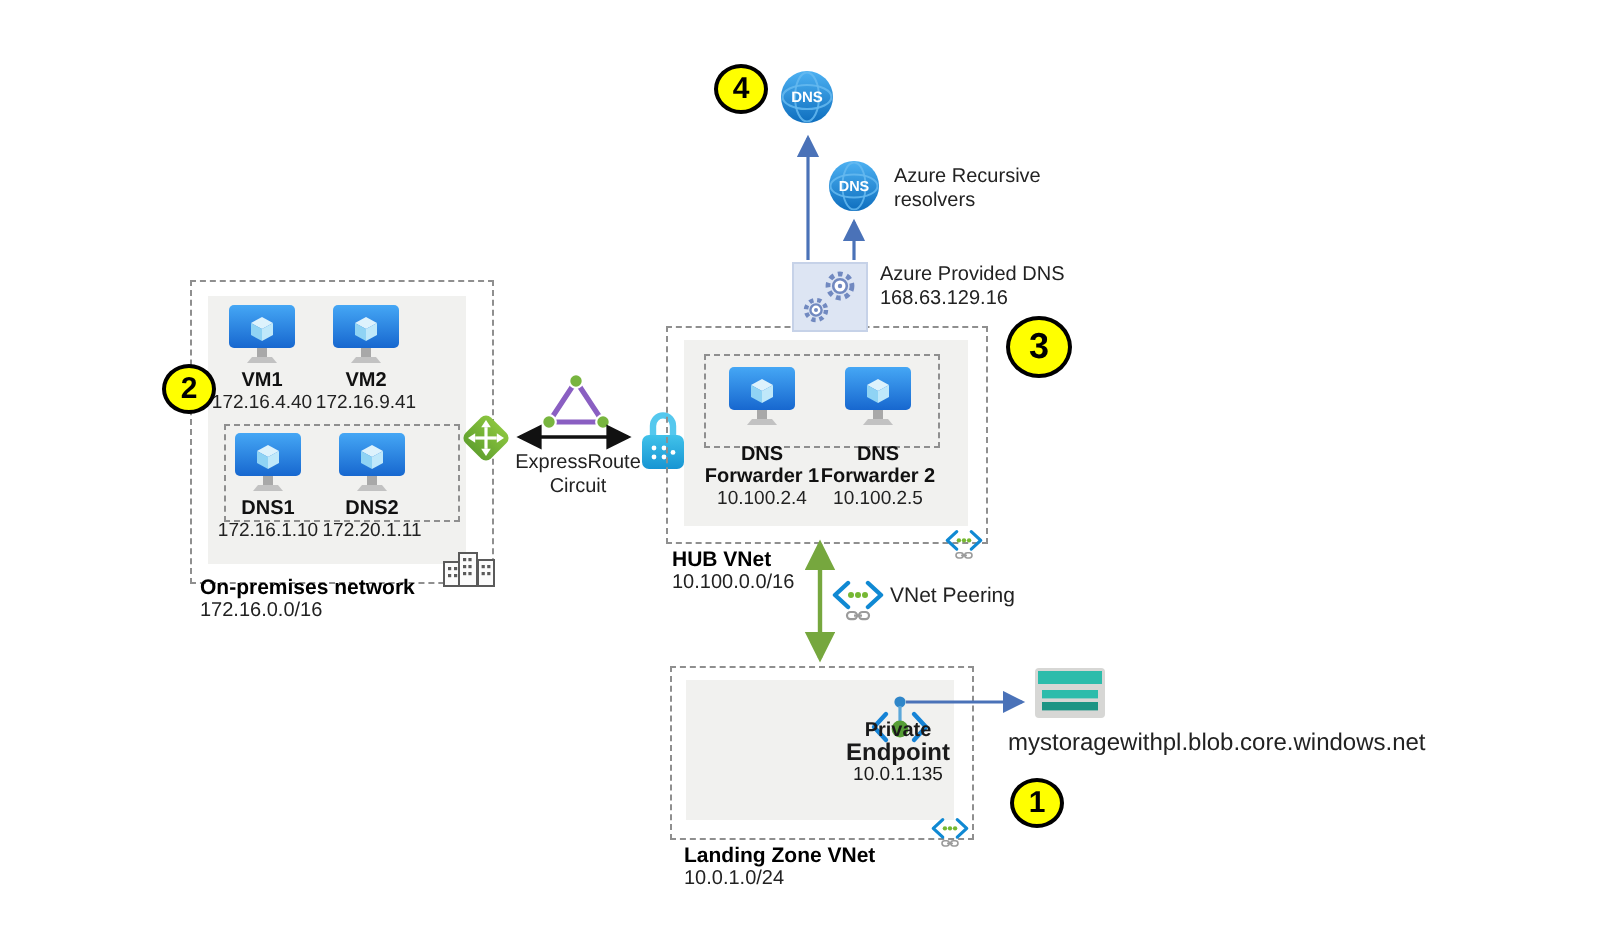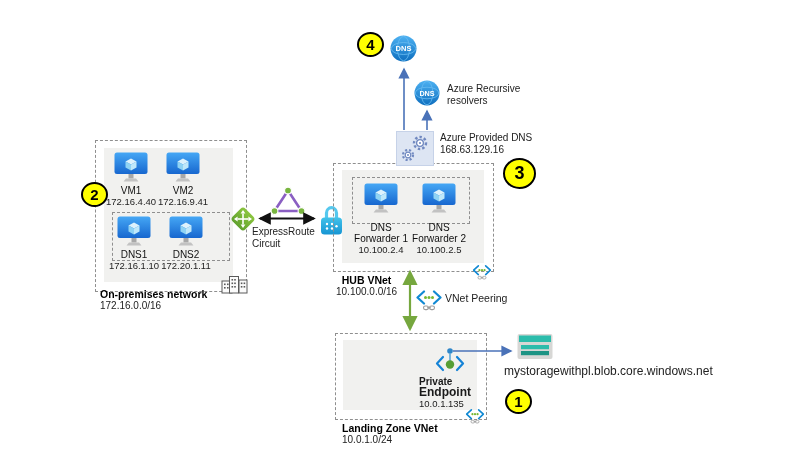--- a/index.html
+++ b/index.html
@@ -2,34 +2,34 @@
 <html><head>
 <meta charset="utf-8">
 <style>
   html,body{margin:0;padding:0;background:#fff;}
   .canvas{position:relative;width:800px;height:470px;background:#fff;overflow:hidden;
           font-family:"Liberation Sans", sans-serif;color:#1a1a1a;}
   .abs{position:absolute;}
   .dashed-box{position:absolute;border:1px dashed #8f8f8f;background:transparent;}
   .panel{position:absolute;background:#f1f1ef;}
   .node{position:absolute;display:flex;flex-direction:column;align-items:center;text-align:center;}
-  .node .nm{font-weight:normal;font-size:10px;line-height:11px;color:#111;white-space:nowrap;}
+  .node .nm{font-weight:bold;font-size:10px;line-height:11px;color:#111;white-space:nowrap;}
   .node .ip{font-size:9.5px;line-height:11px;color:#222;white-space:nowrap;}
   .gap8{margin-top:8px;}
   .gap2{margin-top:2px;}
   .badge{position:absolute;width:27px;height:25px;background:#ffff00;border:2px solid #000;
          border-radius:50%;display:flex;align-items:center;justify-content:center;
          font-weight:bold;font-size:15px;color:#000;box-sizing:border-box;}
   .badge-lg{width:33px;height:31px;font-size:18px;}
   .sec{position:absolute;white-space:nowrap;}
-  .sec-t{font-weight:bold;font-size:10.5px;line-height:12px;color:#000;text-align:center;}
+  .sec-t{font-weight:bold;font-size:10.5px;line-height:12px;color:#000;}
   .sec-s{font-size:10px;line-height:12px;color:#222;}
   .lbl{position:absolute;font-size:10px;line-height:11.5px;color:#222;white-space:nowrap;}
   .lbl-b{font-weight:bold;font-size:11px;line-height:12px;color:#000;}
-  .center{}
+  .center{text-align:center;}
   .gearbox{position:absolute;left:396px;top:131px;width:38px;height:35px;background:#dde5f3;
            border:1px solid #c6d2e8;box-sizing:border-box;display:flex;align-items:center;justify-content:center;}
   .overlay{position:absolute;left:0;top:0;pointer-events:none;}
   svg{display:block;}
 </style>
 </head>
 <body>
 
 <div class="canvas">
 
@@ -245,21 +245,21 @@
   <div class="panel" style="left:343px;top:340px;width:134px;height:70px"></div>
 
 
   <svg class="abs" style="left:435px;top:346px" width="30" height="30" viewBox="0 0 30 30">
     <circle cx="15" cy="5" r="2.8" fill="#2f86c9"></circle>
     <line x1="15" y1="7" x2="15" y2="15" stroke="#5ba7d9" stroke-width="1.6"></line>
     <circle cx="15" cy="18.5" r="4.2" fill="#569e35"></circle>
     <polyline points="8,11 2,17.5 8,24" fill="none" stroke="#1583d6" stroke-width="2.2" stroke-linecap="round" stroke-linejoin="round"></polyline>
     <polyline points="22,11 28,17.5 22,24" fill="none" stroke="#1583d6" stroke-width="2.2" stroke-linecap="round" stroke-linejoin="round"></polyline>
   </svg>
-  <div class="abs center" style="left:419px;top:376px;width:60px">
+  <div class="abs center" style="left:419px;top:360px;width:60px">
     <div class="nm" style="font-weight:bold;font-size:10px;line-height:11px">Private</div>
     <div style="font-weight:bold;font-size:12px;line-height:11px">Endpoint</div>
     <div style="font-size:9.5px;line-height:11px">10.0.1.135</div>
   </div>
 
   <svg class="abs" style="left:465px;top:408px" width="20" height="16" viewBox="0 0 26 22">
       <use href="#sym-peering"></use>
     </svg>
 
   <div class="sec" style="left:342px;top:422px">

